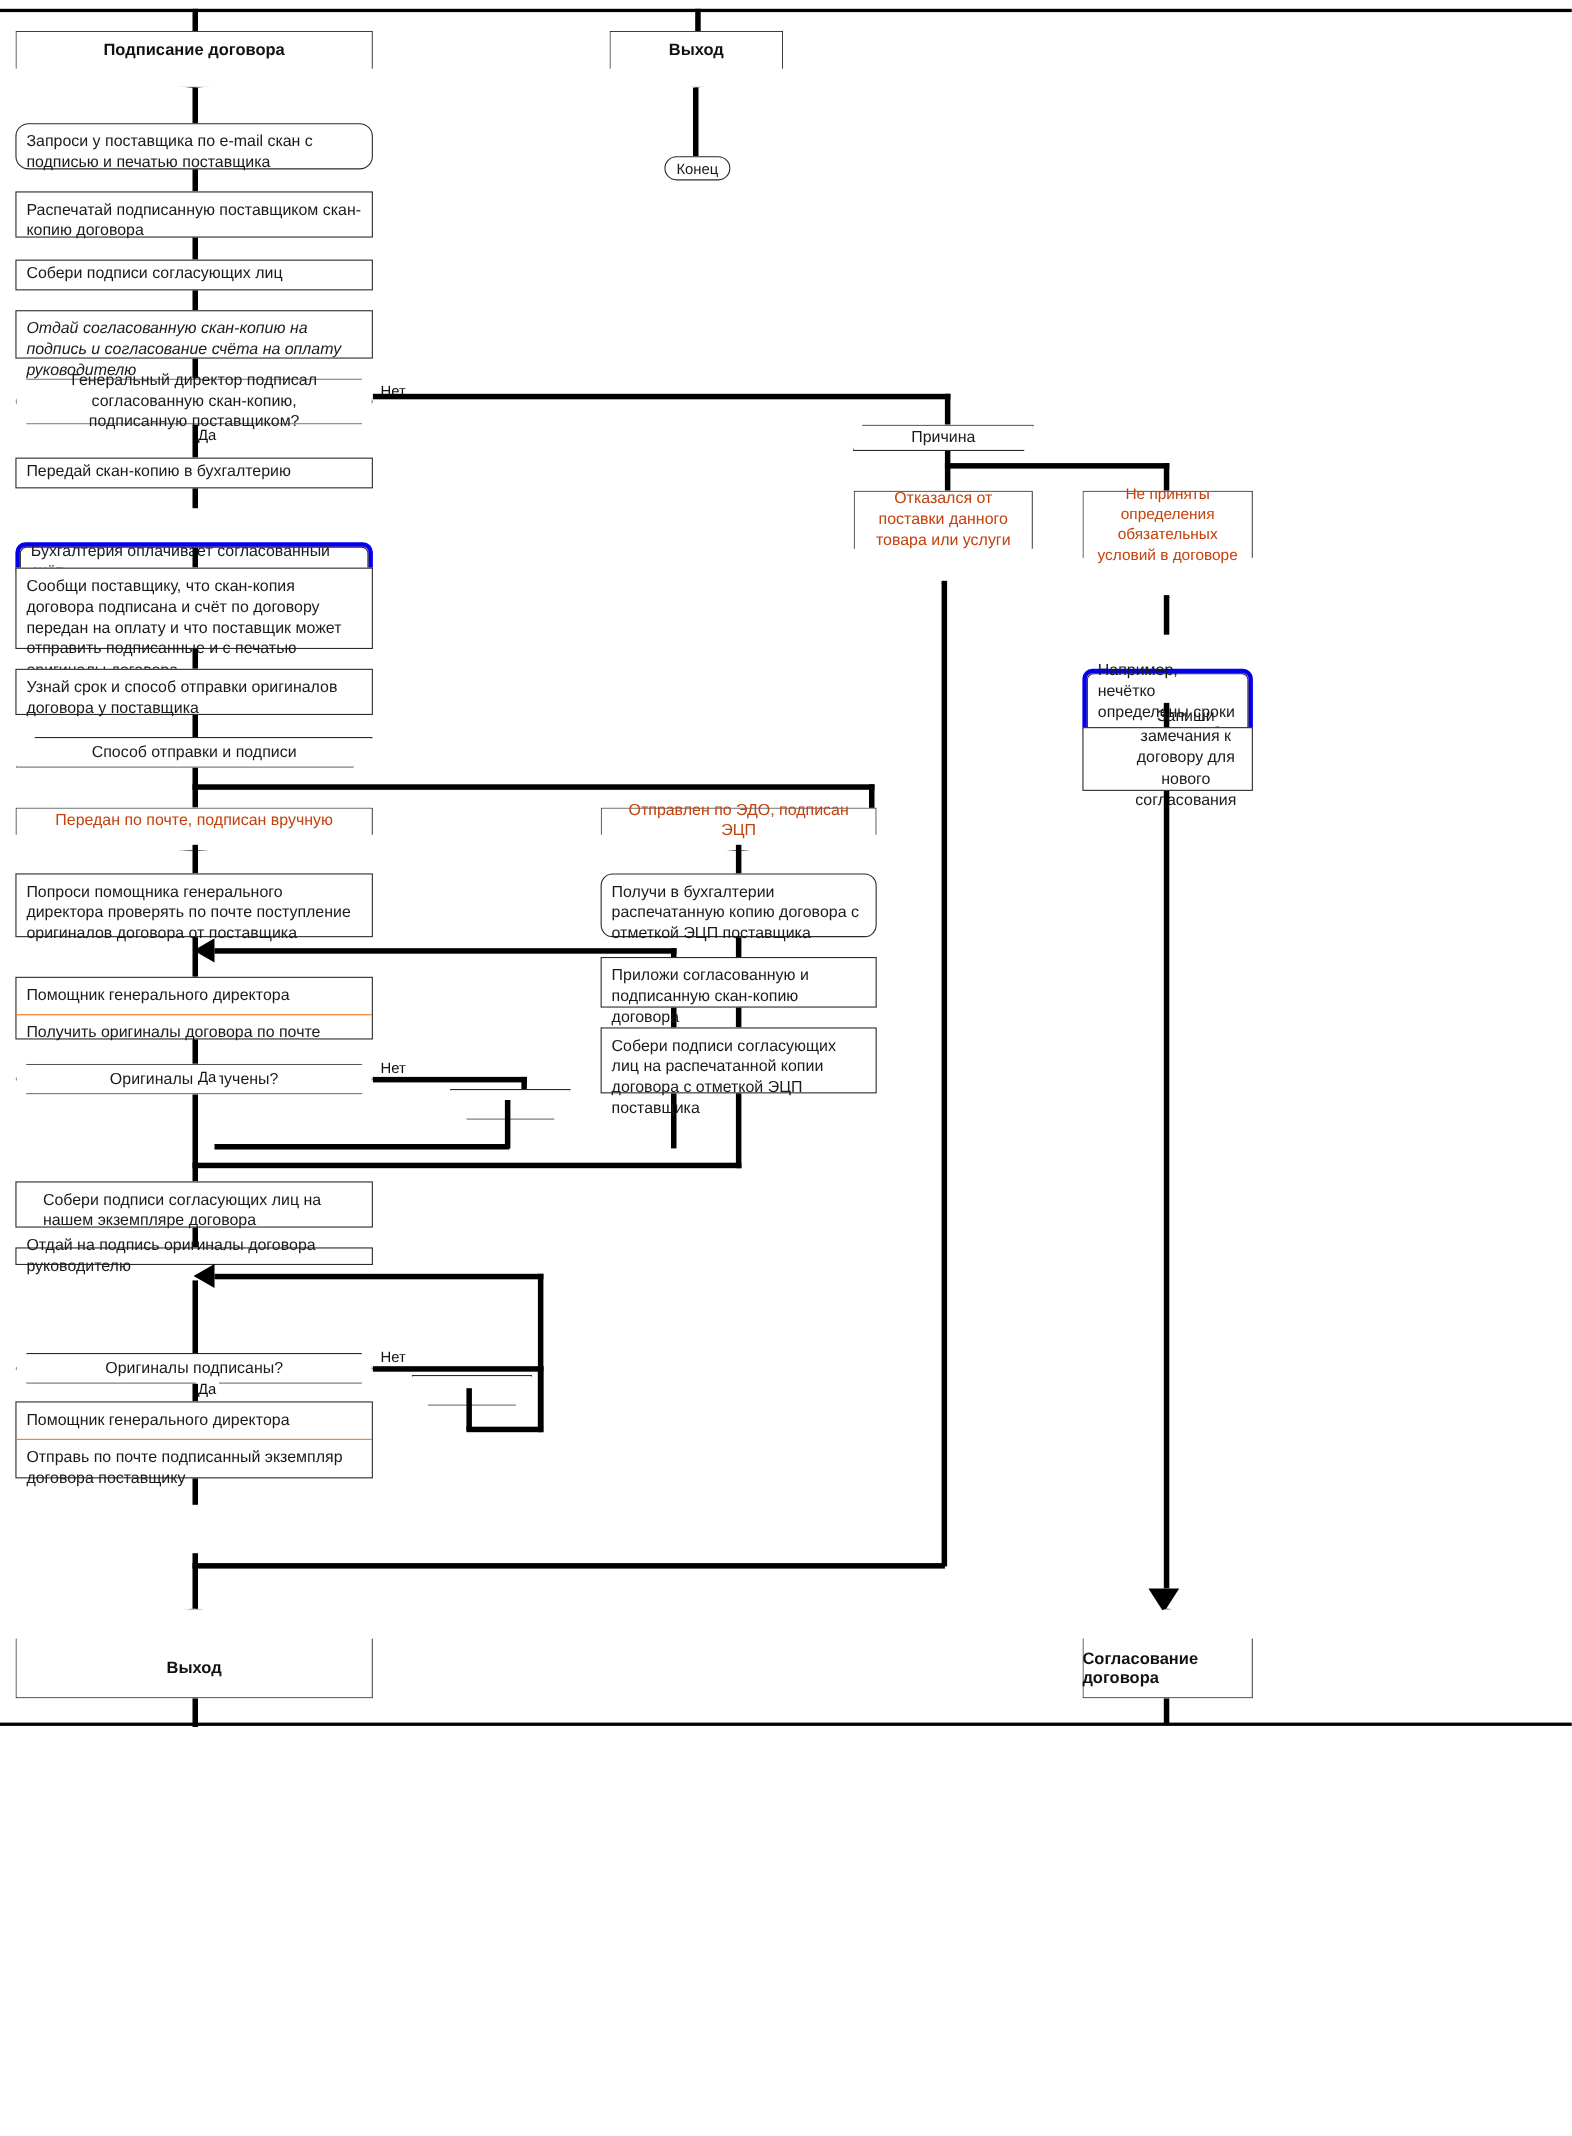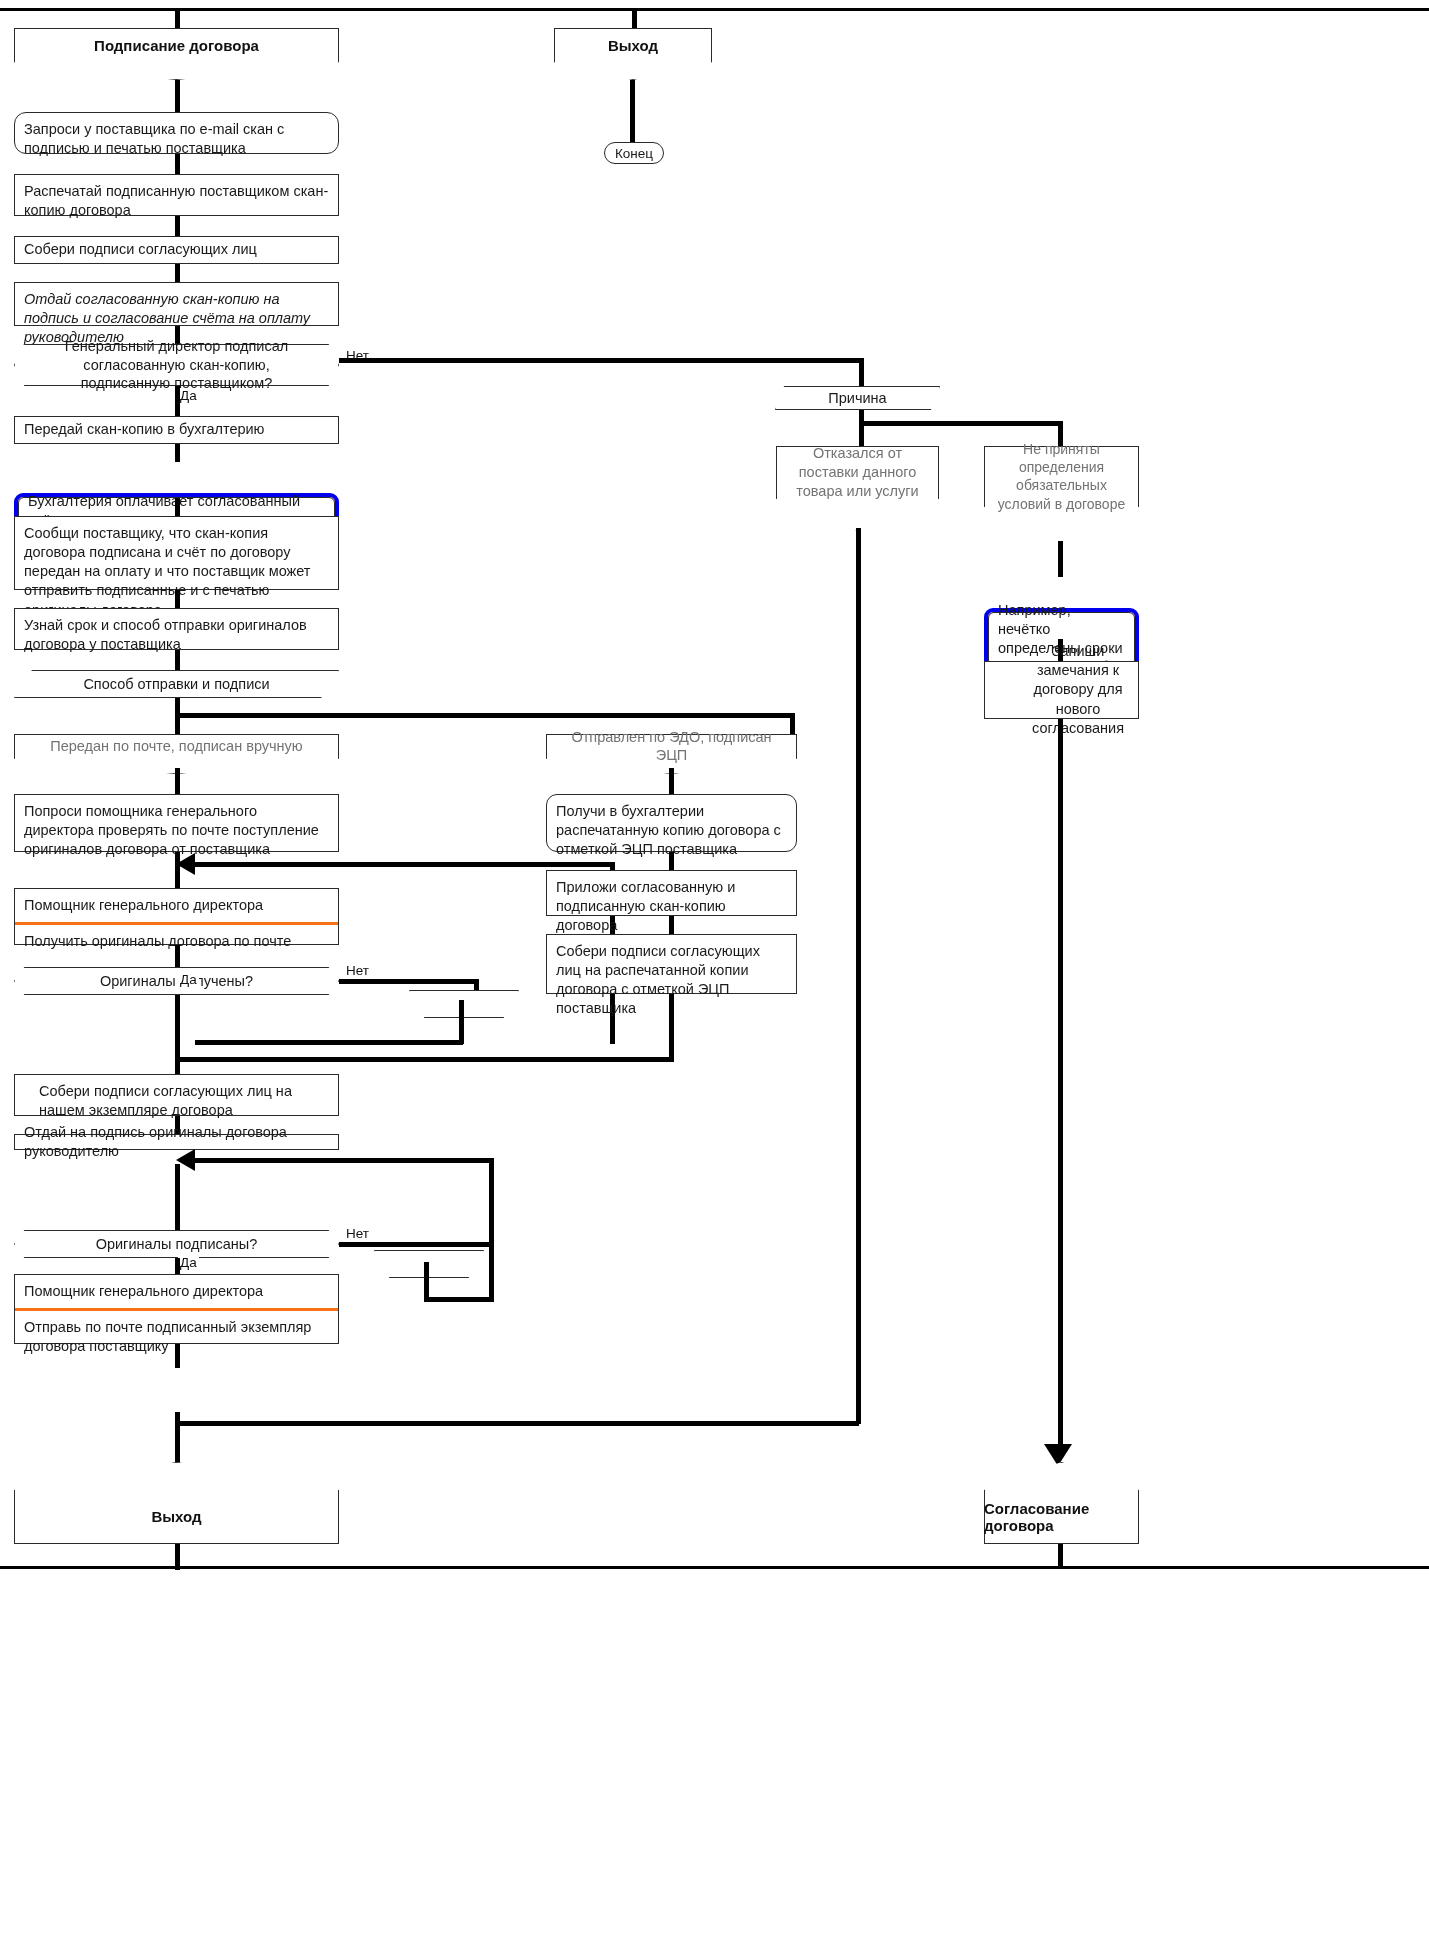--- a/index.html
+++ b/index.html
@@ -49,27 +49,27 @@
       -webkit-clip-path:polygon(0 0,100% 0,86% 100%,14% 100%);
       clip-path:polygon(0 0,100% 0,86% 100%,14% 100%);}
 
   
   .vbot{position:absolute;box-sizing:border-box;}
   .vbot .shape{position:absolute;inset:0;background:#fff;border:1px solid #2b2b2b;
       -webkit-clip-path:polygon(0 0,100% 0,100% 62%,50% 100%,0 62%);
       clip-path:polygon(0 0,100% 0,100% 62%,50% 100%,0 62%);}
   .vbot .lbl{position:absolute;left:0;right:0;top:0;height:62%;
       display:flex;align-items:center;justify-content:center;text-align:center;
-      font-size:14.5px;color:#737373;line-height:1.3;padding:0 8px;box-sizing:border-box;}
+      font-size:14.5px;color:#c2410c;line-height:1.3;padding:0 8px;box-sizing:border-box;}
   .vbot.tall .lbl{font-size:14px;}
 
   
   .stack{position:absolute;border:1px solid #2b2b2b;background:#fff;box-sizing:border-box;}
   .stack .r{padding:7px 9px;font-size:14.5px;color:#1a1a1a;line-height:1.32;box-sizing:border-box;}
-  .stack .r + .r{border-top:3px solid #f97316;}
+  .stack .r + .r{border-top:1px solid #f97316;}
 
   
   .hl{position:absolute;box-sizing:border-box;border:4px solid #0000ee;border-radius:9px;
       background:#f9a8d4;margin-top:31px;}
   .hl .inner{width:100%;height:100%;box-sizing:border-box;border:1px solid #2b2b2b;
       border-radius:6px;background:#fff;padding:6px 9px;font-size:14.5px;color:#1a1a1a;
       line-height:1.32;display:flex;align-items:center;}
 
   
   .pill{position:absolute;box-sizing:border-box;border:1px solid #2b2b2b;border-radius:12px;

